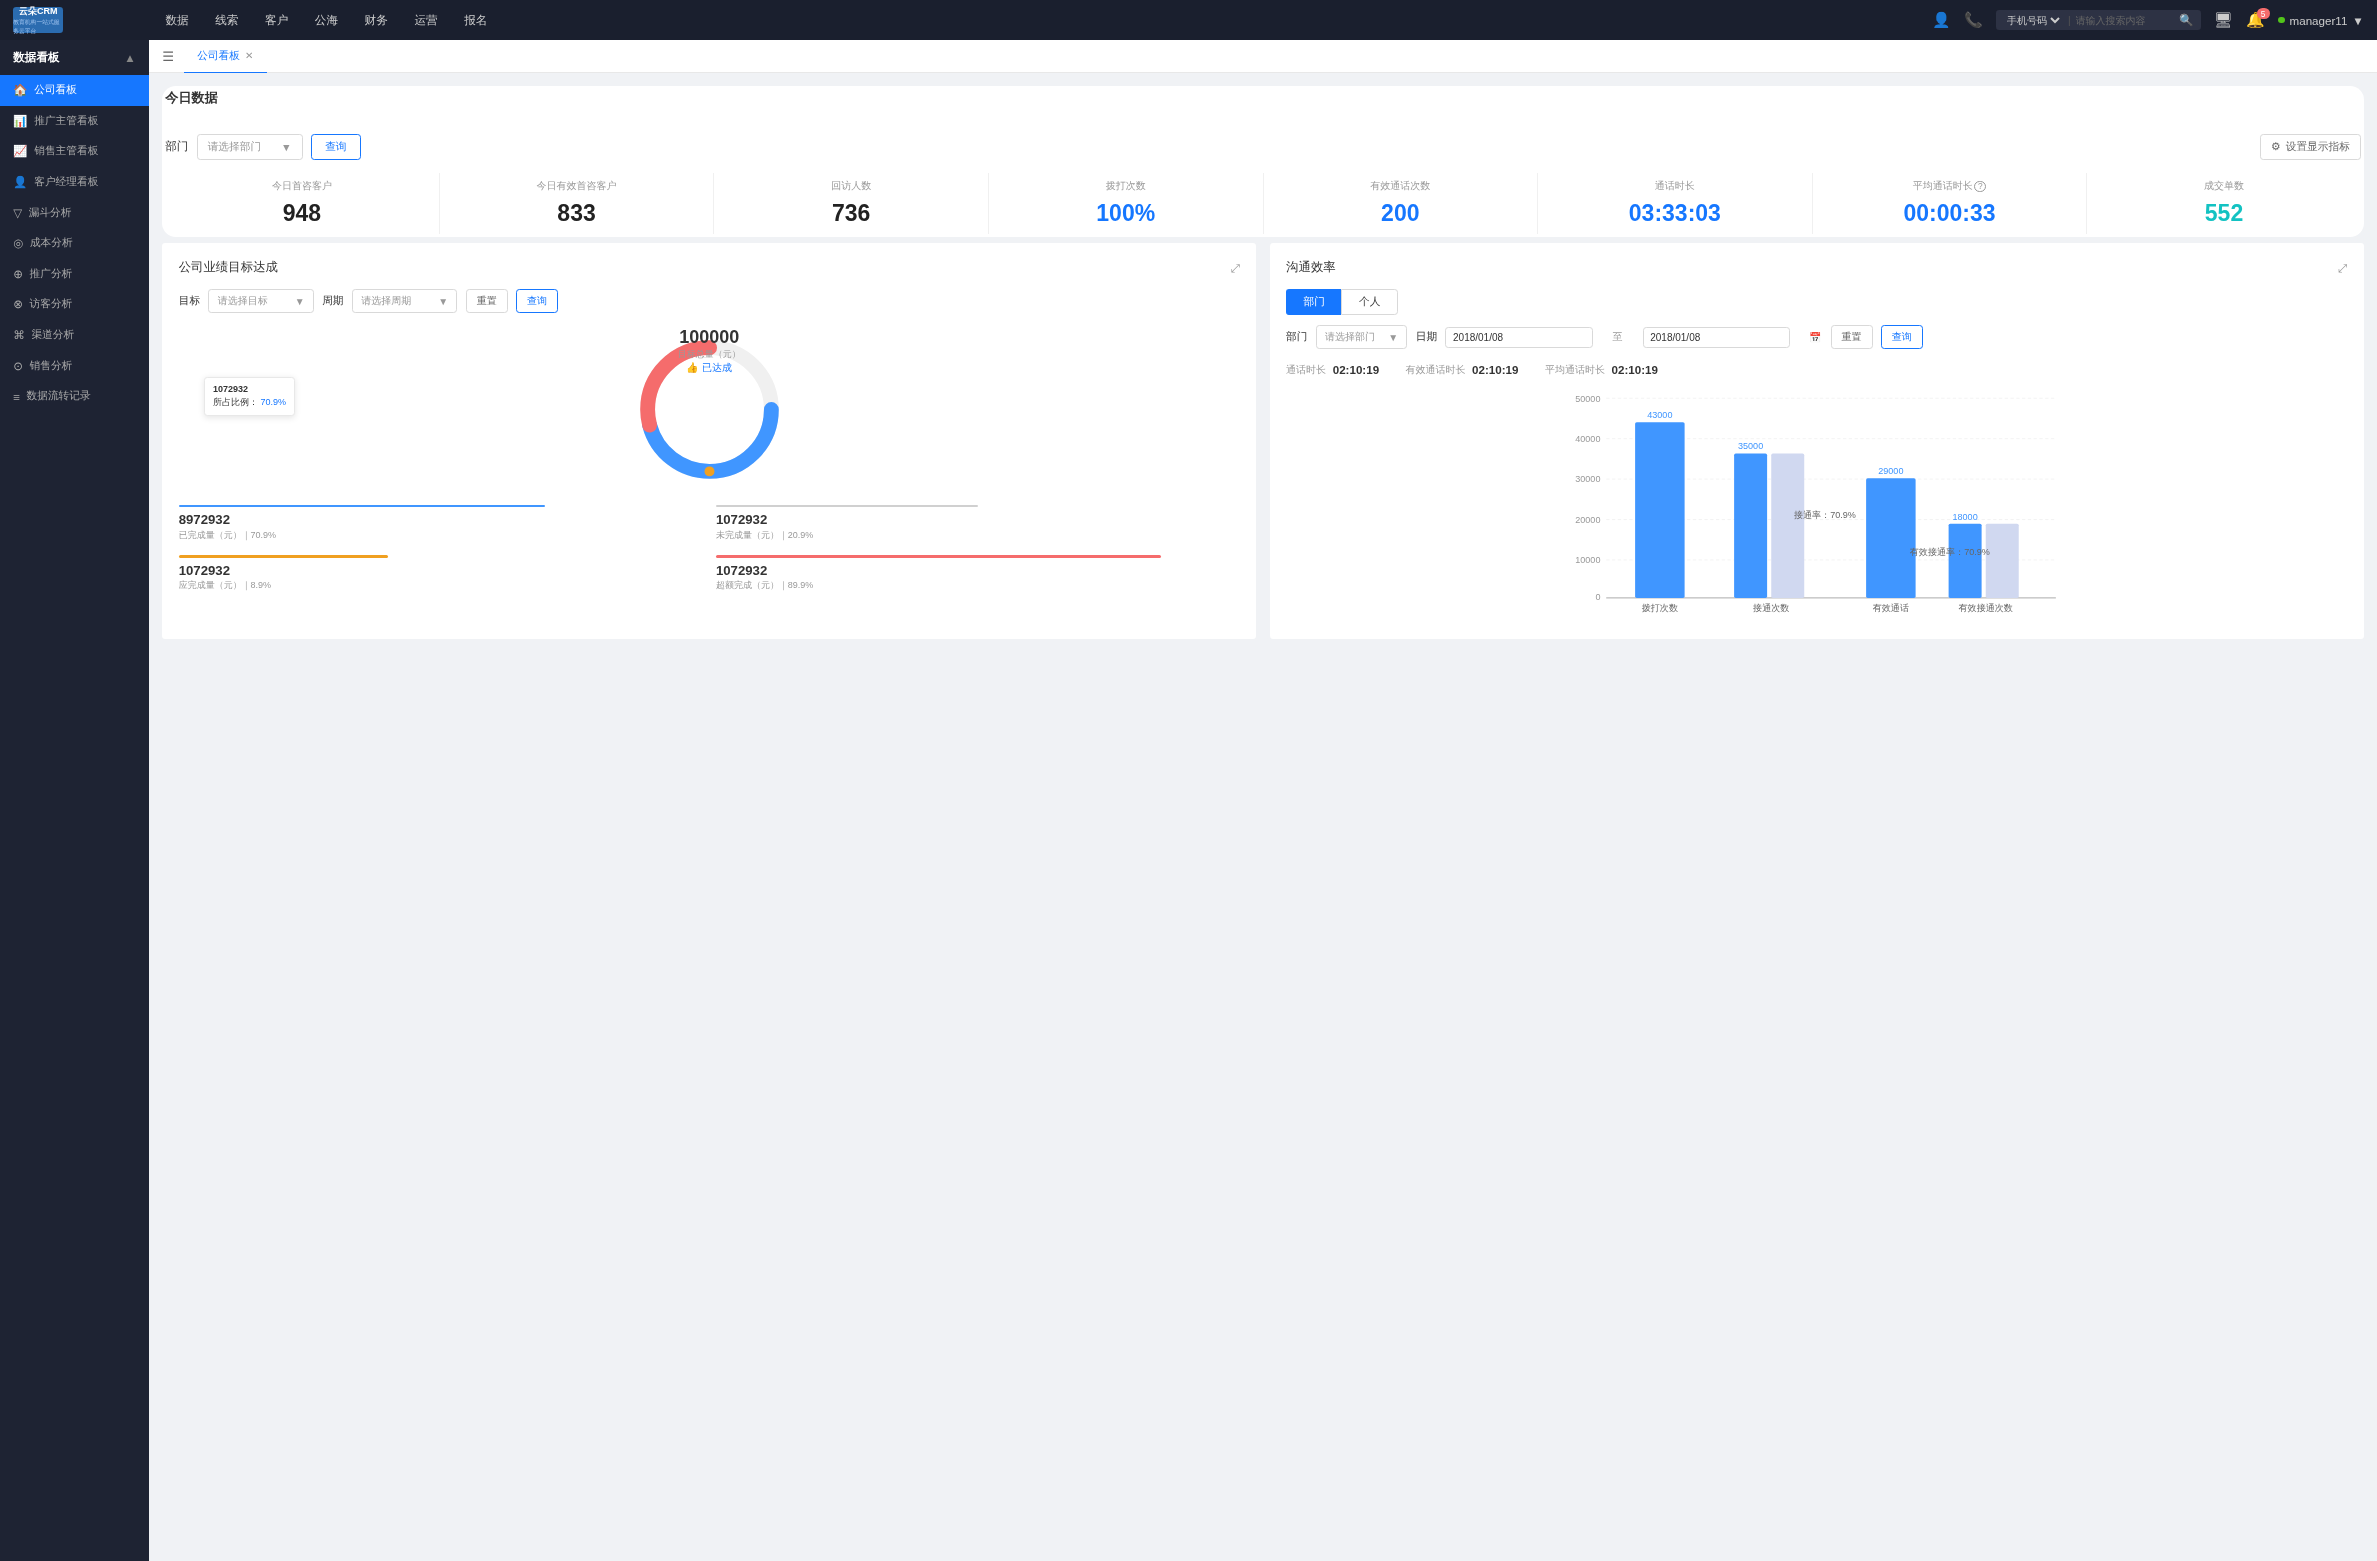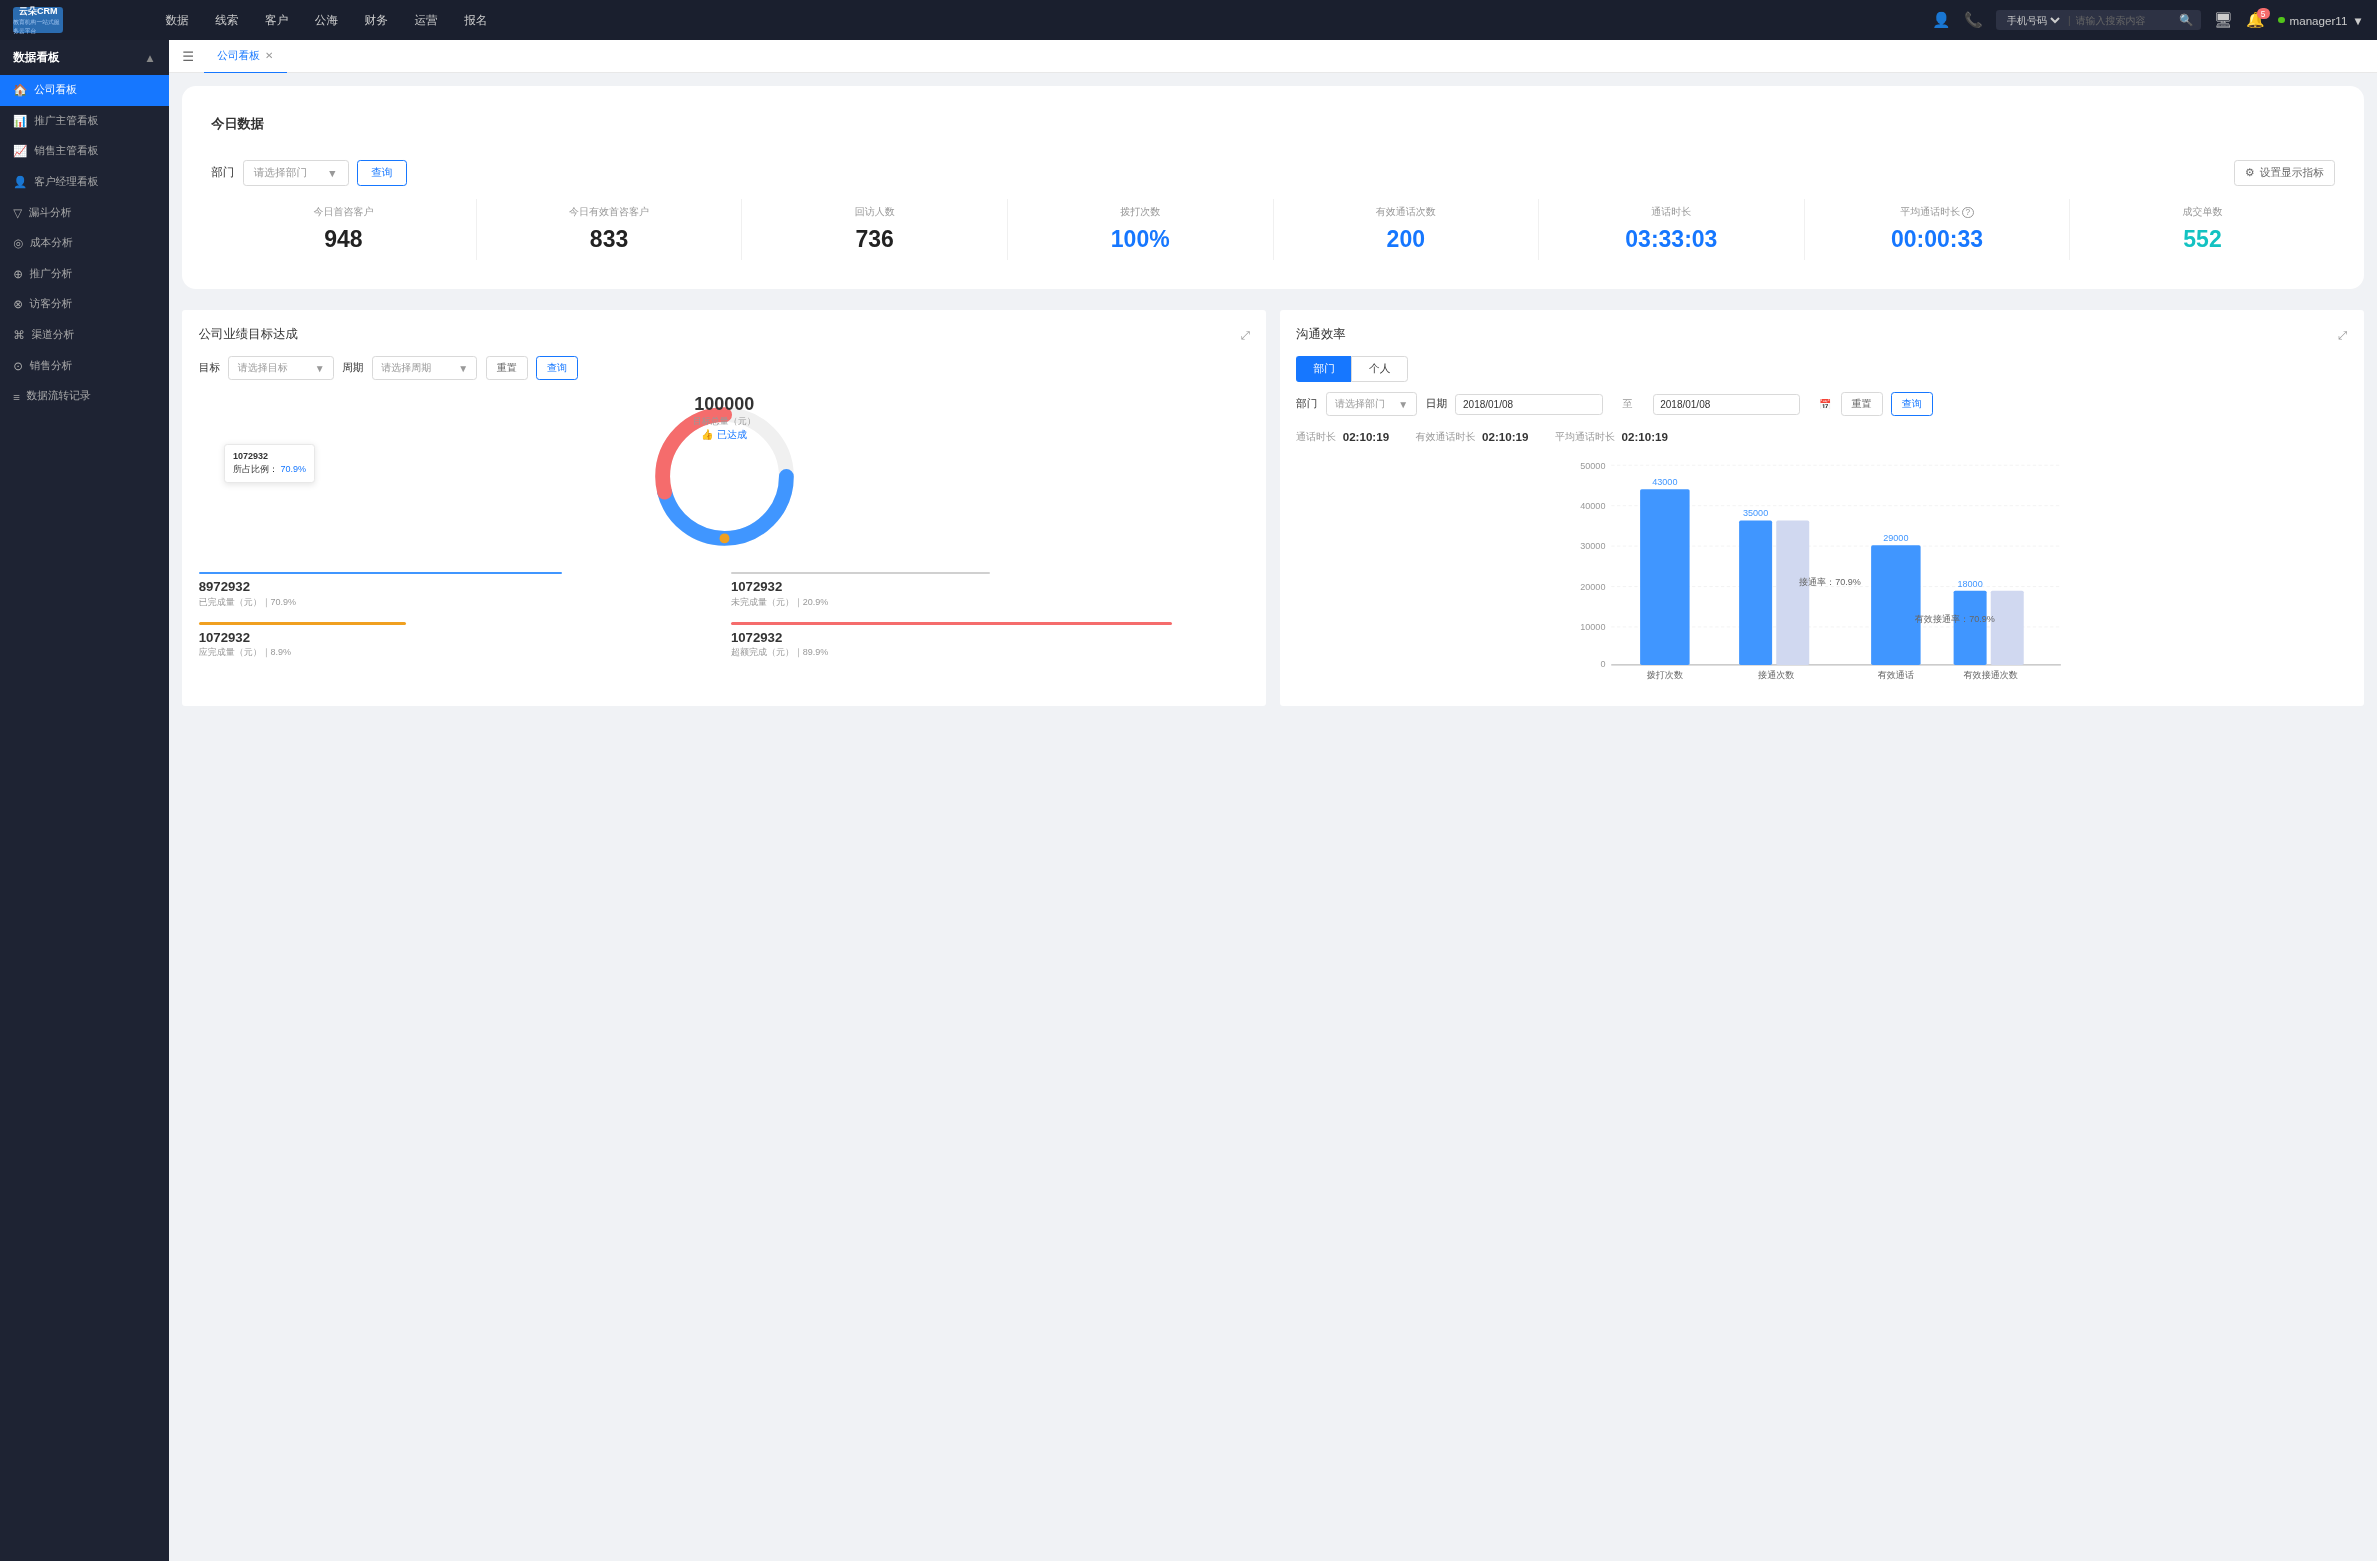--- a/index.html
+++ b/index.html
@@ -24,41 +24,41 @@
     .notification-btn { position: relative; color: #ccc; cursor: pointer; font-size: 15px; }
     .notification-badge { position: absolute; top: -3.3px; right: -5px; background: #f56c6c; color: #fff; font-size: 8.3px; border-radius: 6.6px; padding: 0.8px 4.1px; min-width: 13.2px; text-align: center; }
     .monitor-icon { color: #ccc; font-size: 15px; cursor: pointer; }
     .user-area { display: flex; align-items: center; gap: 5px; color: #ccc; cursor: pointer; }
     .user-dot { width: 6.6px; height: 6.6px; background: #52c41a; border-radius: 50%; }
 
     
     .main-layout { display: flex; flex: 1; overflow: hidden; }
 
     
-    .sidebar { background: #1e2333; width: 169px; flex-shrink: 0; overflow-y: auto; display: flex; flex-direction: column; }
+    .sidebar { background: #1e2333; width: 149px; flex-shrink: 0; overflow-y: auto; display: flex; flex-direction: column; }
     .sidebar-section-header { display: flex; align-items: center; justify-content: space-between; padding: 10px 13.2px; color: #fff; font-size: 11.6px; font-weight: bold; }
     .sidebar-section-header .collapse-icon { color: #888; cursor: pointer; }
     .sidebar-item { display: flex; align-items: center; gap: 6.6px; padding: 8.3px 13.2px; color: #aaa; cursor: pointer; font-size: 10.7px; }
     .sidebar-item.active { background: #1677ff; color: #fff; }
     .sidebar-item .item-icon { font-size: 11.6px; }
 
     
     .content-area { flex: 1; display: flex; flex-direction: column; overflow: hidden; }
     .tab-bar { background: #fff; height: 33px; display: flex; align-items: center; padding: 0 13.2px; gap: 0; border-bottom: 0.8px solid #e8e8e8; flex-shrink: 0; }
     .menu-toggle { color: #666; cursor: pointer; margin-right: 10px; font-size: 13.2px; }
     .tab-item { display: flex; align-items: center; gap: 5px; padding: 0 13.2px; height: 33px; border-bottom: 1.7px solid transparent; cursor: pointer; color: #666; font-size: 10.7px; }
     .tab-item.active { color: #1677ff; border-bottom: 1.7px solid #1677ff; }
     .tab-close { color: #999; font-size: 10px; cursor: pointer; }
 
     
     .dashboard { flex: 1; overflow-y: auto; padding: 13.2px; background: #f0f2f5; }
     .section-title { font-size: 13.2px; font-weight: bold; color: #333; margin-bottom: 13.2px; }
 
     
-    .today-data-card { background: #fff; border-radius: 14px; padding: 29px; margin-bottom: 21px; }
+    .today-data-card { background: #fff; border-radius: 14px; padding: 3px; margin-bottom: 6px; }
     .today-data-header { display: flex; align-items: center; justify-content: space-between; margin-bottom: 13.2px; }
     .dept-filter { display: flex; align-items: center; gap: 8.3px; }
     .dept-label { color: #333; font-size: 11.6px; }
     .dept-select { border: 0.8px solid #d9d9d9; border-radius: 3.3px; padding: 5px 10px; font-size: 10.7px; color: #999; background: #fff; cursor: pointer; display: flex; align-items: center; gap: 20px; min-width: 99px; }
     .dept-select .arrow { color: #999; }
     .btn-query { background: #fff; border: 0.8px solid #1677ff; color: #1677ff; border-radius: 3.3px; padding: 5px 13.2px; cursor: pointer; font-size: 10.7px; }
     .btn-settings { border: 0.8px solid #d9d9d9; background: #fff; color: #666; border-radius: 3.3px; padding: 5px 10px; cursor: pointer; font-size: 10.7px; display: flex; align-items: center; gap: 5px; }
     .metrics-row { display: flex; gap: 0; }
     .metric-item { flex: 1; text-align: center; padding: 6.6px; border-right: 0.8px solid #f0f0f0; }
     .metric-item:last-child { border-right: none; }

